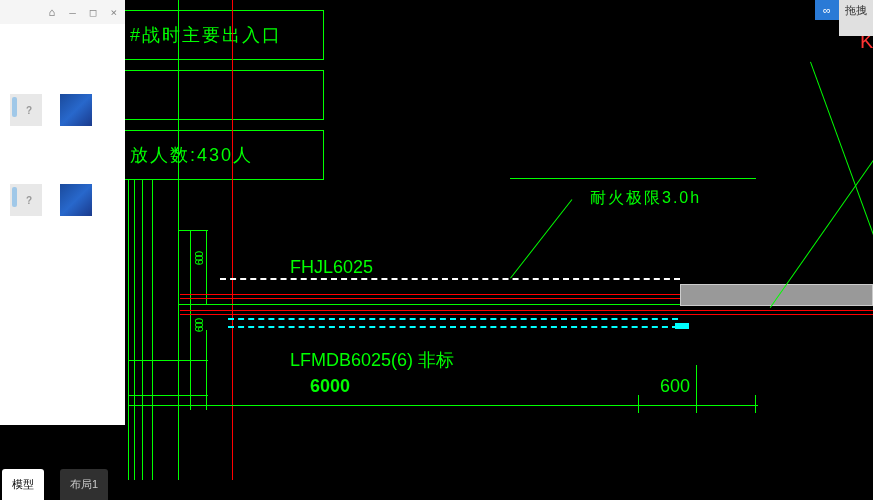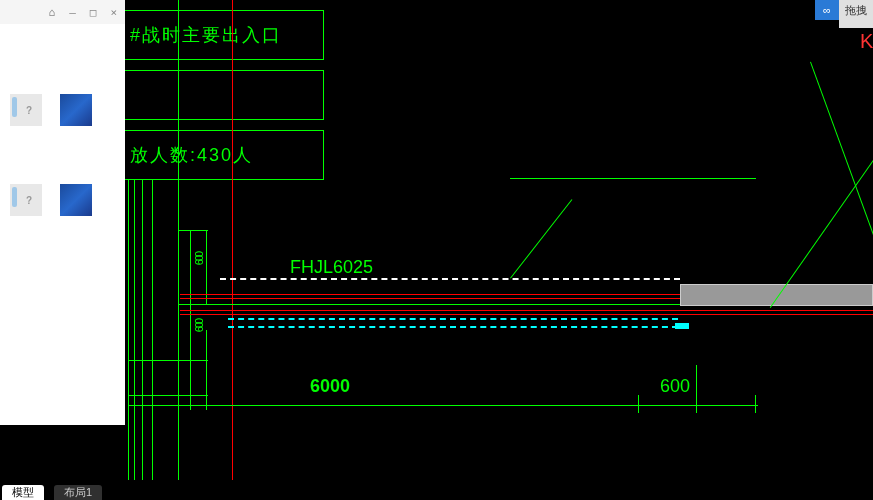--- a/index.html
+++ b/index.html
@@ -144,22 +144,22 @@
       height: 20px;
       background: #000;
       display: flex;
       align-items: flex-end;
       padding-left: 2px;
     }
     .tab {
       background: #ffffff;
       color: #000;
       font-size: 11px;
-      padding: 0 10px;
-      margin-right: 10px;
+      padding: 8px 10px;
+      margin-right: 16px;
       border-top-left-radius: 3px;
       border-top-right-radius: 3px;
       cursor: pointer;
     }
     .tab.inactive { background: #303030; color: #ccc; }
     
     
     .top-toggle {
       position: absolute;
       top: 0; right: 0;
@@ -172,21 +172,21 @@
       color: #fff;
       width: 24px; height: 20px;
       display: flex;
       align-items: center;
       justify-content: center;
     }
     .toggle-text {
       background: #e0e0e0;
       color: #333;
       padding: 3px 6px;
-      height: 28px;
+      height: 36px;
     }
   </style>
 </head>
 <body>
 
 <div class="canvas">
 
   <div class="table-box" style="left:124px; top:10px; width:200px; height:50px;"></div>
   <div class="cad-text" style="left:130px; top:23px;">#战时主要出入口</div>
 
@@ -221,32 +221,34 @@
   <div class="line h-red" style="left:180px; top:298px; width:693px;"></div>
   <div class="line h-red" style="left:180px; top:310px; width:693px;"></div>
   <div class="line h-red" style="left:180px; top:314px; width:693px;"></div>
 
   <div class="dashed-cyan" style="left:228px; top:318px; width:450px;"></div>
   <div class="dashed-cyan" style="left:228px; top:326px; width:450px;"></div>
   <div class="line h-cyan" style="left:675px; top:323px; width:14px; height:6px; background:#00ffff;"></div>
 
   <div class="cad-text small" style="left:290px; top:257px;">FHJL6025</div>
 
+  <div class="cad-text small" style="left:290px; top:348px;">LFMDB6025(6) 非标</div>
 
   <div class="line h-green" style="left:206px; top:405px; width:490px;"></div>
   <div class="line v-green" style="left:696px; top:365px; height:48px;"></div>
   <div class="line v-green" style="left:638px; top:395px; height:18px;"></div>
   <div class="line v-green" style="left:755px; top:395px; height:18px;"></div>
   <div class="cad-text small" style="left:310px; top:376px;font-weight:bold;">6000</div>
   <div class="cad-text small" style="left:660px; top:376px;">600</div>
   <div class="line h-green" style="left:636px; top:405px; width:122px;"></div>
 
   <div class="line h-green" style="left:510px; top:178px; width:246px;"></div>
   <div class="diag-line" style="left:510px; top:178px; height:100px; transform:rotate(38deg);"></div>
 
+  <div class="cad-text" style="left:590px; top:188px; font-size:16px;">耐火极限3.0h</div>
 
   <div class="gray-rect" style="left:680px; top:284px; width:193px; height:22px;"></div>
 
   <div class="diag-line" style="left:810px; top:62px; height:280px; transform:rotate(-20deg); transform-origin:top left;"></div>
   <div class="diag-line" style="left:873px; top:160px; height:180px; transform:rotate(35deg); transform-origin:top left;"></div>
 
   <div class="cad-text red" style="left:860px; top:30px;">K</div>
 
 </div>
 

